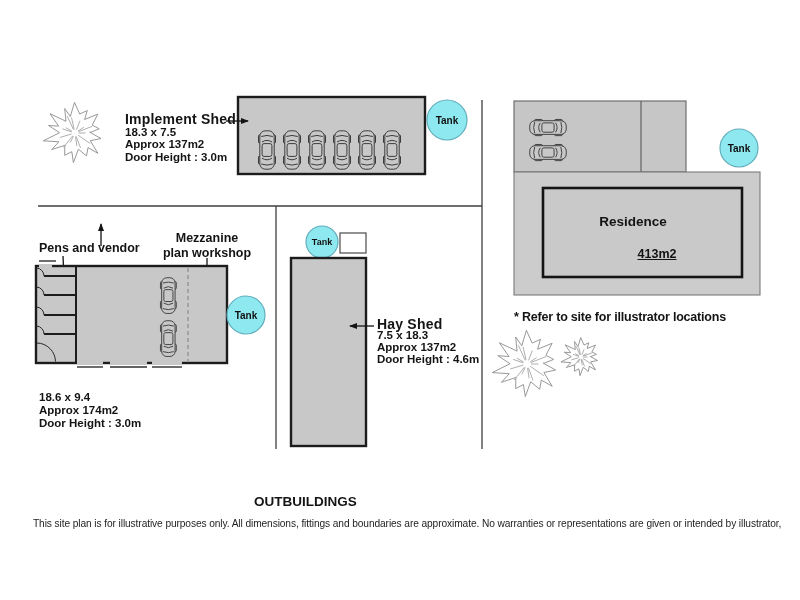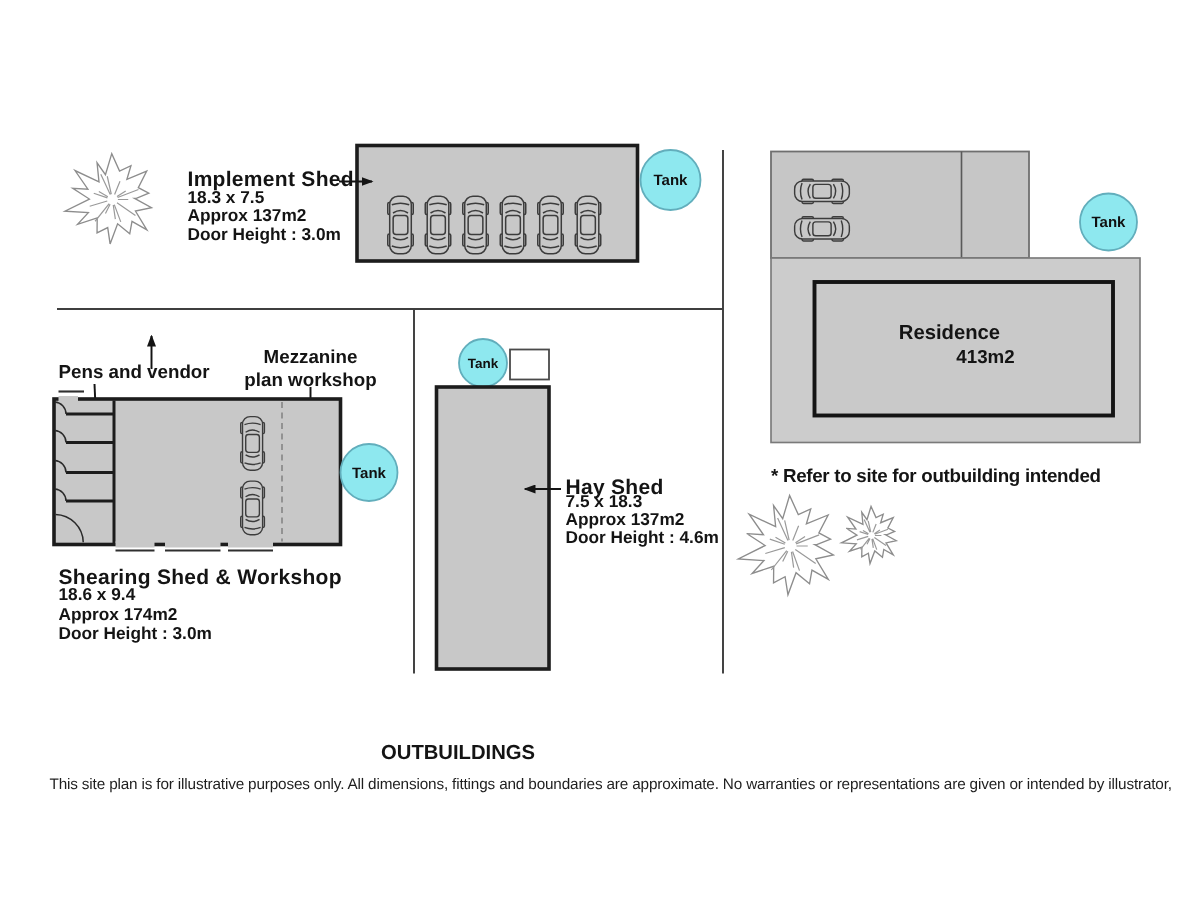--- a/index.html
+++ b/index.html
@@ -150,31 +150,30 @@
   <div class="lbl t11" style="left:125px;top:127px;">18.3 x 7.5</div>
   <div class="lbl t11" style="left:125px;top:139px;">Approx 137m2</div>
   <div class="lbl t11" style="left:125px;top:152px;">Door Height : 3.0m</div>
 
   <div class="lbl t12" style="left:39px;top:242px;">Pens and vendor</div>
   <div class="lbl t12 ctr" style="left:147px;top:232px;width:120px;">
     <div>Mezzanine</div>
     <div style="margin-top:2.5px;">plan workshop</div>
   </div>
 
-  <div class="lbl t14" style="left:39px;top:377px;">Shearing Shed &amp; Workshop</div>
   <div class="lbl t11" style="left:39px;top:392px;">18.6 x 9.4</div>
   <div class="lbl t11" style="left:39px;top:405px;">Approx 174m2</div>
   <div class="lbl t11" style="left:39px;top:418px;">Door Height : 3.0m</div>
 
   <div class="lbl t14" style="left:377px;top:317px;">Hay Shed</div>
   <div class="lbl t11" style="left:377px;top:330px;">7.5 x 18.3</div>
   <div class="lbl t11" style="left:377px;top:342px;">Approx 137m2</div>
   <div class="lbl t11" style="left:377px;top:354px;">Door Height : 4.6m</div>
 
   <div class="lbl t13 ctr" style="left:543px;top:215px;width:180px;">Residence</div>
-  <div class="lbl t12 ctr" style="left:543px;top:232px;width:228px;">413m2</div>
+  <div class="lbl t12 ctr" style="left:543px;top:248px;width:228px;text-decoration:underline;">413m2</div>
 
-  <div class="lbl note" style="left:514px;top:311px;">* Refer to site for outbuilding intended</div>
+  <div class="lbl note" style="left:514px;top:311px;">* Refer to site for illustrator locations</div>
 
   <div class="lbl ptype" style="left:218px;top:495px;padding-left:36px;">OUTBUILDINGS</div>
   <div class="lbl disc" style="left:33px;top:519px;">This site plan is for illustrative purposes only. All dimensions, fittings and boundaries are approximate. No warranties or representations are given or intended by illustrator,</div>
 
 </div>
 
 </body></html>

